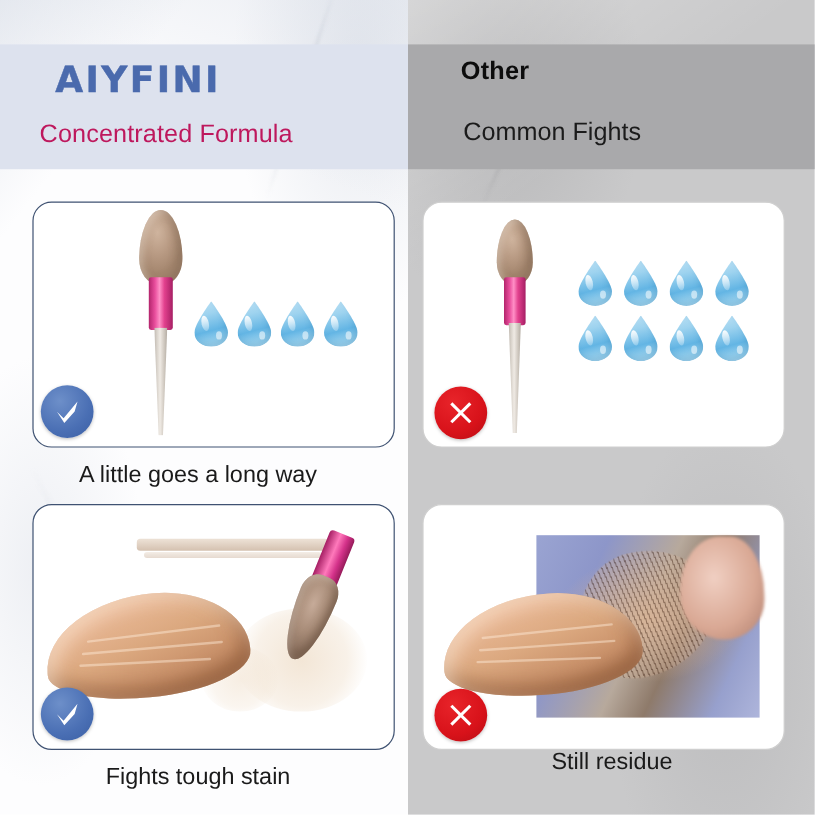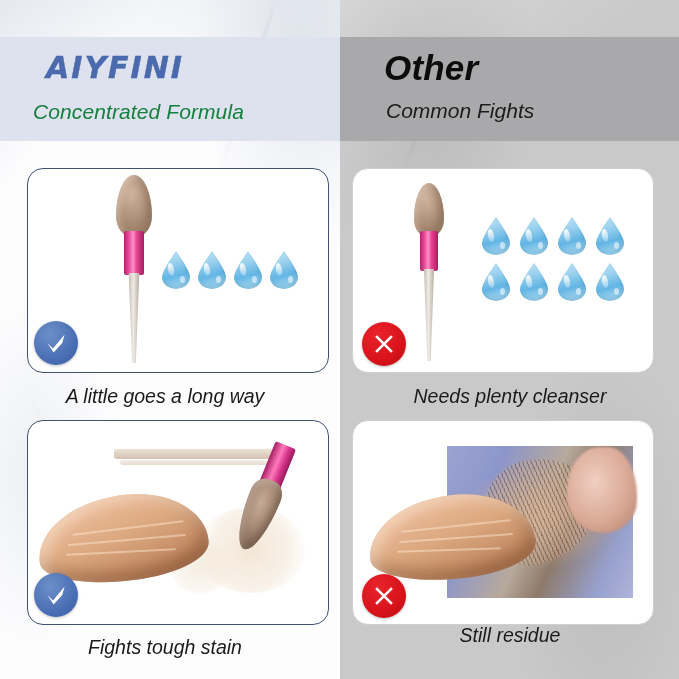--- a/index.html
+++ b/index.html
@@ -2,21 +2,21 @@
 <html><head>
 <meta charset="utf-8">
 <title>AIYFINI Comparison Infographic</title>
 <style>
   html,body{margin:0;padding:0;}
   body{
     width:679px;height:679px;
     font-family:"Liberation Sans","DejaVu Sans",sans-serif;
     overflow:hidden;background:#ffffff;
   }
-  .stage{position:relative;width:679px;height:679px;overflow:hidden;font-style:italic;}
+  .stage{position:relative;width:679px;height:679px;overflow:hidden;}
 
   
   .bg-left{
     position:absolute;left:0;top:0;width:340px;height:679px;
     background:
       linear-gradient(128deg, rgba(205,212,224,.45) 0%, rgba(255,255,255,0) 18%),
       linear-gradient(200deg, rgba(198,206,220,.30) 0%, rgba(255,255,255,0) 22%),
       radial-gradient(ellipse 150px 300px at 88% 8%, rgba(190,198,212,.35), rgba(255,255,255,0) 70%),
       radial-gradient(ellipse 120px 250px at 10% 70%, rgba(196,203,216,.28), rgba(255,255,255,0) 72%),
       #fdfdfe;
@@ -43,25 +43,25 @@
 
   .logo{
     position:absolute;left:46px;top:50px;
     font-family:"DejaVu Sans",sans-serif;
     font-size:30px;font-weight:bold;letter-spacing:2px;
     color:#4a6aad;
     -webkit-text-stroke:0.4px #4a6aad;
   }
   .sub-left{
     position:absolute;left:33px;top:100px;
-    font-size:21px;color:#15803d;font-weight:400;letter-spacing:.1px;
+    font-size:21px;color:#be185d;font-weight:400;letter-spacing:.1px;
   }
   .title-right{
     position:absolute;left:384px;top:48px;
-    font-size:35px;font-weight:bold;color:#0c0c0c;letter-spacing:.2px;
+    font-size:21px;font-weight:bold;color:#0c0c0c;letter-spacing:.2px;
   }
   .sub-right{
     position:absolute;left:386px;top:99px;
     font-size:21px;color:#1b1b1b;font-weight:400;
   }
 
   
   .card{position:absolute;background:#ffffff;border-radius:16px;overflow:hidden;}
   .card.bordered{border:1.4px solid #3f5272;}
   .card.plain{border:1px solid #cfcfcf;}
@@ -283,21 +283,20 @@
       </div>
     </div>
   </div>
 
   <div class="badge cross" style="left:362px;top:322px;">
     <svg width="26" height="26" viewBox="0 0 26 26">
       <path d="M6 4.2 L21.8 20 L20 21.8 L4.2 6 Z" fill="#ffffff"></path>
       <path d="M20 4.2 L21.8 6 L6 21.8 L4.2 20 Z" fill="#ffffff"></path>
     </svg>
   </div>
-  <div class="cap cap-tr">Needs plenty cleanser</div>
 
   <div class="card bordered c-bl">
     <div class="scene">
 
       <div class="barglass" style="left:86px;top:28px;width:160px;"></div>
       <div class="barglass" style="left:92px;top:39px;width:148px;height:5px;opacity:.6;"></div>
 
       <div class="powder" style="left:168px;top:86px;width:110px;height:86px;"></div>
       <div class="powder" style="left:140px;top:118px;width:64px;height:54px;opacity:.7;"></div>
 

